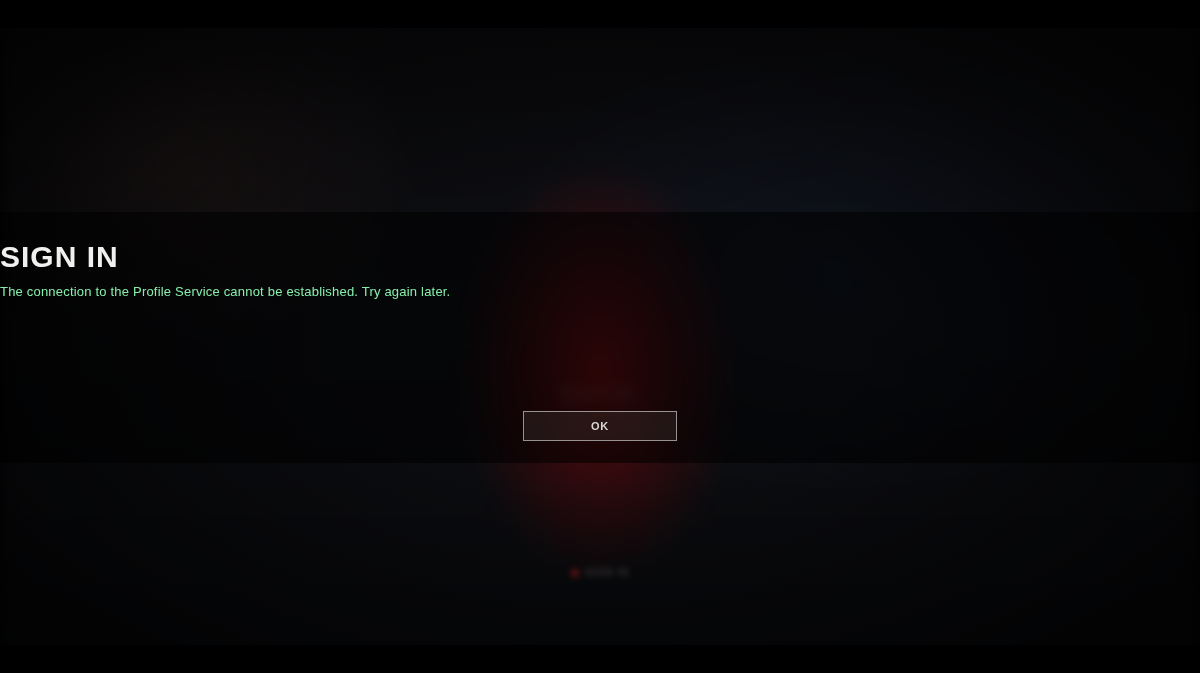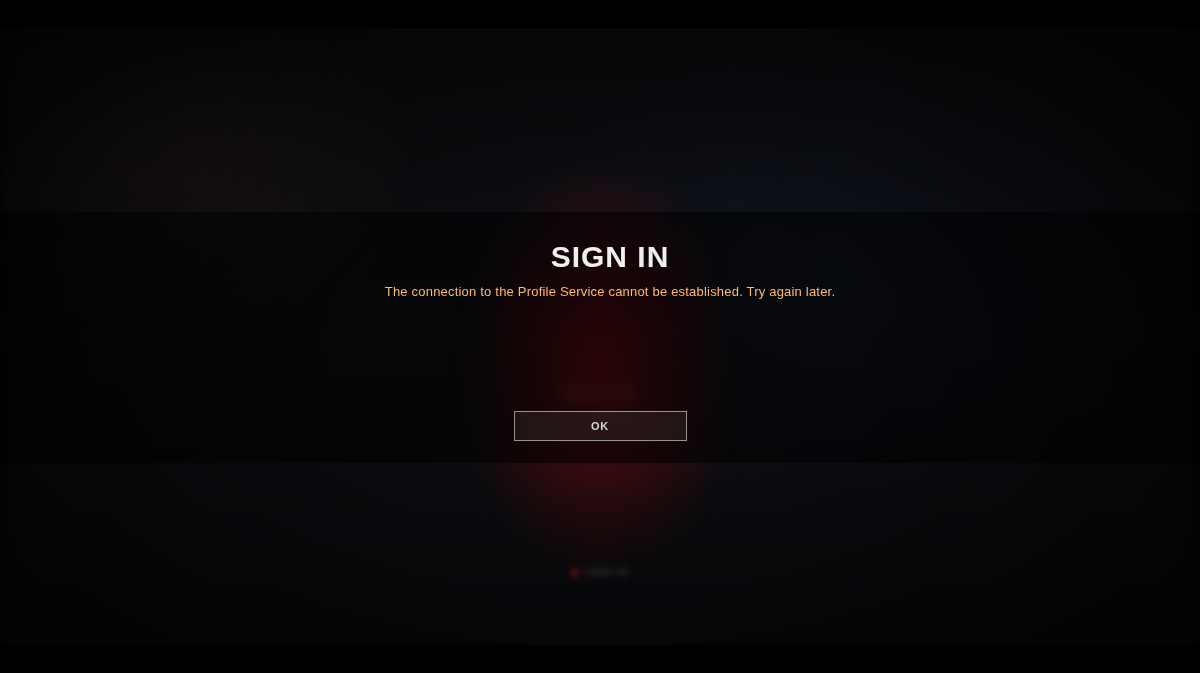--- a/index.html
+++ b/index.html
@@ -62,52 +62,50 @@
       background: rgba(0, 0, 0, 0.55);
     }
     
     .dialog-content {
       position: absolute;
       top: 0;
       left: 0;
       right: 0;
       display: flex;
       flex-direction: column;
-      align-items: center;
       padding-top: 28px;
-      padding-left: 20px;
     }
     
     .dialog-title {
       color: #f0f0ee;
       font-size: 30px;
       font-weight: 700;
       letter-spacing: 1px;
       font-stretch: condensed;
       margin-bottom: 10px;
     }
     
     .dialog-message {
-      color: #fdba74;
+      color: #86efac;
       font-size: 13px;
       letter-spacing: 0.2px;
     }
     
     .button-row {
       position: absolute;
       bottom: 22px;
       left: 0;
       right: 0;
       display: flex;
       justify-content: center;
       gap: 4px;
     }
     
     .dialog-button {
-      width: 173px;
+      width: 154px;
       height: 30px;
       background: transparent;
       border: 1px solid rgba(160, 160, 160, 0.35);
       color: #d8d8d6;
       font-size: 11px;
       font-weight: 600;
       letter-spacing: 0.8px;
       cursor: pointer;
       font-family: inherit;
       display: flex;

